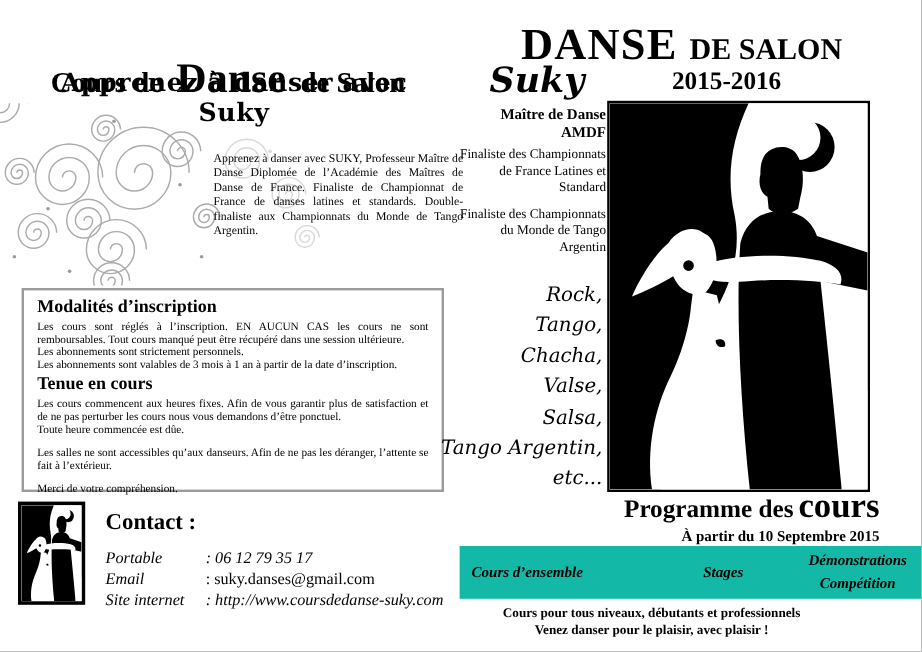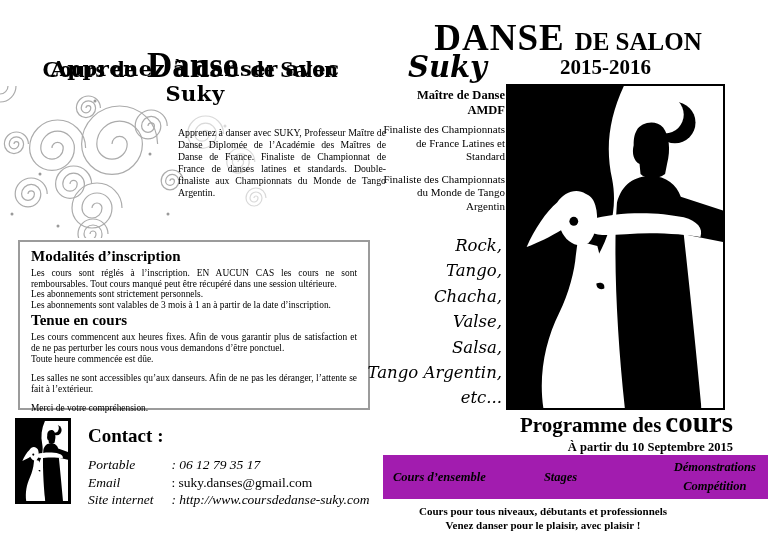--- a/index.html
+++ b/index.html
@@ -48,21 +48,21 @@
           font-family:"DejaVu Serif",serif;font-style:italic;font-size:16.5px;line-height:25.4px;}
   .imgbox{left:506px;top:84px;width:215px;height:322px;border:2px solid #000;background:#fff;}
   .imgbox svg{display:block;width:100%;height:100%;}
   .programme{left:383px;top:406px;width:350px;text-align:right;}
   .programme .p-pre{font-size:21px;font-weight:bold;}
   .programme .p-big{font-size:29px;font-weight:bold;}
   .programme .p-date{font-size:12.5px;font-weight:bold;margin-top:1px;}
   .band{left:383px;top:455px;width:385px;height:44px;display:flex;align-items:center;
         font-weight:bold;font-style:italic;font-size:12.5px;line-height:19px;}
   .band .c1{flex:1.15;padding-left:10px;text-align:left;}
-  .band .c2{flex:1.05;text-align:left;margin-left:22px;}
+  .band .c2{flex:1.05;text-align:center;margin-left:22px;}
   .band .c3{flex:.95;text-align:center;}
   .footer{left:373px;top:505px;width:340px;text-align:center;font-weight:bold;
           font-size:11px;line-height:13.5px;}
 </style>
 </head>
 <body>
 
 <div class="page">
 
   <div class="abs tagline">Apprenez  à danser avec Suky</div>
@@ -179,21 +179,21 @@
       <use href="#scene"></use>
     </svg>
   </div>
 
   <div class="abs programme">
     <span class="p-pre">Programme des</span>
     <span class="p-big">cours</span>
     <div class="p-date">À partir du 10 Septembre 2015</div>
   </div>
 
-  <div class="abs band" style="background: #a21caf;">
+  <div class="abs band" style="background: #14b8a6;">
     <div class="c1">
       <div>Cours d’ensemble</div>
     </div>
     <div class="c2">
       <div>Stages</div>
     </div>
     <div class="c3">
       <div>Démonstrations</div>
       <div>Compétition</div>
     </div>

